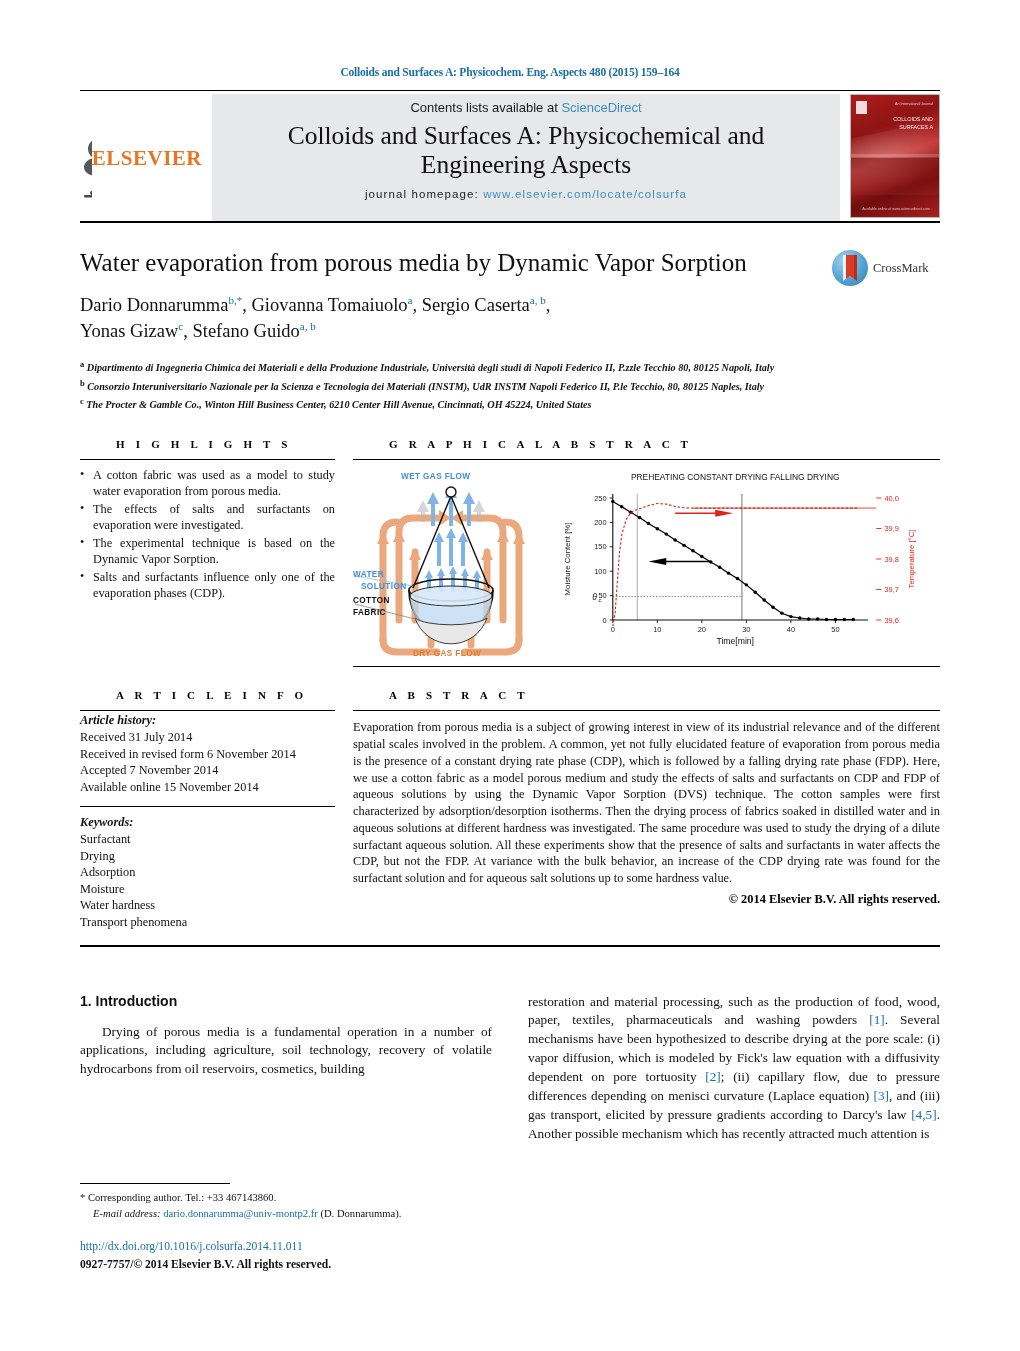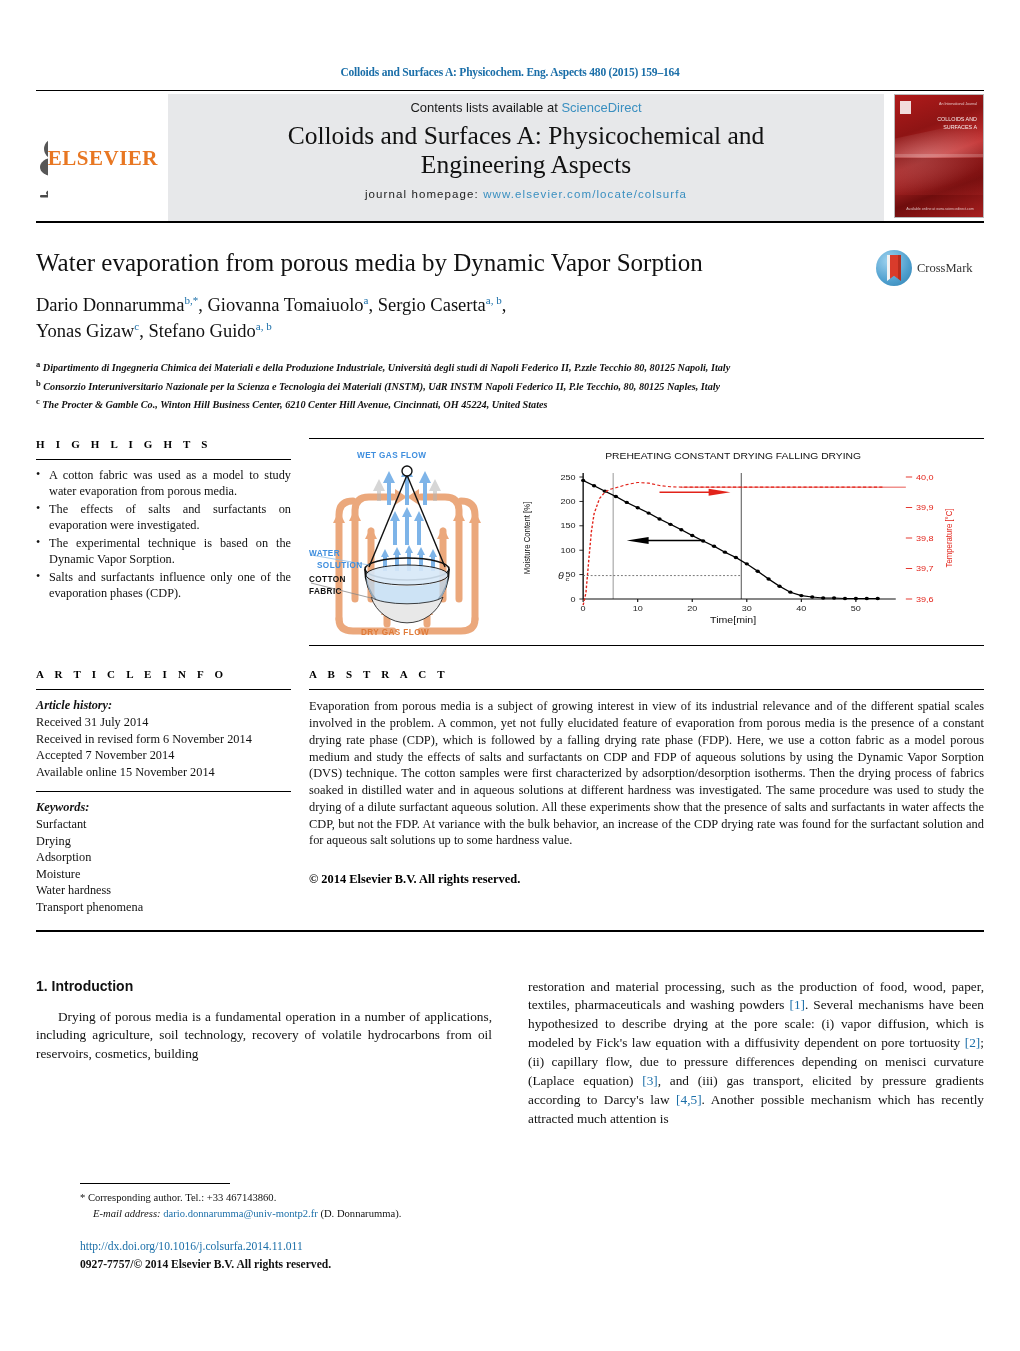--- a/index.html
+++ b/index.html
@@ -6,21 +6,21 @@
   html, body { margin: 0; padding: 0; }
   body {
     width: 1020px;
     height: 1351px;
     background: #ffffff;
     font-family: "Liberation Serif", serif;
     color: #000;
     position: relative;
     overflow: hidden;
   }
-  .page { position: relative; width: 1020px; height: 1351px; padding: 0 36px; }
+  .page { position: relative; width: 1020px; height: 1351px; padding: 0 80px; }
 
   
   .runhead {
     text-align: center;
     color: #1a6ea8;
     font-family: "Liberation Serif", serif;
     font-weight: bold;
     font-size: 11.5px;
     letter-spacing: -0.2px;
     padding-top: 66px;
@@ -107,58 +107,58 @@
   .affils p { margin: 0 0 1px 0; }
   .affils sup { font-style: normal; }
 
   
   .band { display: flex; margin-top: 26px; }
   .band .left { flex: 0 0 255px; width: 255px; }
   .band .gap { flex: 0 0 18px; }
   .band .right { flex: 1 1 auto; }
   .sechead {
     font-family: "Liberation Serif", serif; font-weight: bold; font-size: 11px;
-    letter-spacing: 4.2px; color: #000; margin-bottom: 9px;
+    letter-spacing: 4.2px; color: #000; margin-bottom: 9px; margin-left: 36px;
   }
   .thinrule { border-top: 1.1px solid #000; }
 
   ul.highlights { list-style: none; margin: 8px 0 0 0; padding: 0; }
   ul.highlights li {
     position: relative; padding-left: 13px; margin-bottom: 2px;
     font-family: "Liberation Serif", serif; font-size: 12.3px; line-height: 1.3; text-align: justify; color: #111;
   }
   ul.highlights li::before {
     content: "\2022"; position: absolute; left: 0; top: -1px; font-size: 12px;
   }
 
   
   .ga-figure { margin-top: 10px; height: 190px; position: relative; }
   .ga-inner { display: flex; height: 100%; }
   .ga-diagram { flex: 0 0 196px; position: relative; text-align: right; }
   .ga-chart { flex: 1 1 auto; position: relative; }
   .ga-label { font-family:"Liberation Sans",sans-serif; font-size: 8.2px; font-weight: bold; letter-spacing:.4px; position:absolute; }
   .lbl-wet { color:#3e8ede; top:2px; left:48px; }
-  .lbl-dry { color:#e07b39; bottom:2px; left:52px; }
+  .lbl-dry { color:#e07b39; bottom:2px; left:60px; }
   .lbl-water { color:#3e8ede; left:0px; top:100px; }
   .lbl-sol { color:#3e8ede; left:8px; top:112px; }
   .lbl-cot { color:#111; left:0px; top:126px; }
   .lbl-fab { color:#111; left:0px; top:138px; }
 
   .ga-bottomrule { border-top: 1.1px solid #000; margin-top: 6px; }
 
   
-  .ai-block { font-family:"Liberation Serif",serif; font-size:12.3px; line-height:1.35; color:#111; margin-top:7px; }
+  .ai-block { font-family:"Liberation Serif",serif; font-size:12.3px; line-height:1.35; color:#111; margin-top:1px; }
   .ai-block .it { font-style: italic; font-weight: bold; }
   .ai-rule { border-top: 1px solid #000; margin: 11px 0 7px 0; }
 
   .abstract-body {
     margin-top: 8px; font-family:"Liberation Serif",serif; font-size:12.4px; line-height:1.35;
     text-align: justify; color:#111;
   }
-  .copyright { text-align: left; font-weight: bold; font-size:12.4px; margin-top: 23px; font-family:"Liberation Serif",serif; }
+  .copyright { text-align: right; font-weight: bold; font-size:12.4px; margin-top: 5px; font-family:"Liberation Serif",serif; }
 
   .band-endrule { border-top: 2.2px solid #000; margin-top: 14px; }
 
   
   .body-cols { display: flex; margin-top: 46px; }
   .col { flex: 1 1 0; }
   .col-gap { flex: 0 0 36px; }
   h2.secnum { font-family:"Liberation Sans",sans-serif; font-size:14px; font-weight:bold; margin:0 0 14px 0; color:#111; }
   p.bodytext { font-family:"Liberation Serif",serif; font-size:13.3px; line-height:1.42; text-align:justify; margin:0; color:#111; text-indent: 22px; }
   p.bodytext.noind { text-indent: 0; }
@@ -280,20 +280,21 @@
       <div class="thinrule"></div>
       <ul class="highlights">
         <li>A cotton fabric was used as a model to study water evaporation from porous media.</li>
         <li>The effects of salts and surfactants on evaporation were investigated.</li>
         <li>The experimental technique is based on the Dynamic Vapor Sorption.</li>
         <li>Salts and surfactants influence only one of the evaporation phases (CDP).</li>
       </ul>
     </div>
     <div class="gap"></div>
     <div class="right">
+      <div class="sechead">G R A P H I C A L   A B S T R A C T</div>
       <div class="thinrule"></div>
 
       <div class="ga-figure">
         <div class="ga-inner">
 
           <div class="ga-diagram">
             <svg viewBox="0 0 196 190" width="196" height="190" aria-hidden="true">
 
               <g stroke="#eba87c" stroke-width="7" fill="none" stroke-linecap="round">
                 <path d="M46 150 L46 62 Q46 48 60 48 L84 48"></path>

